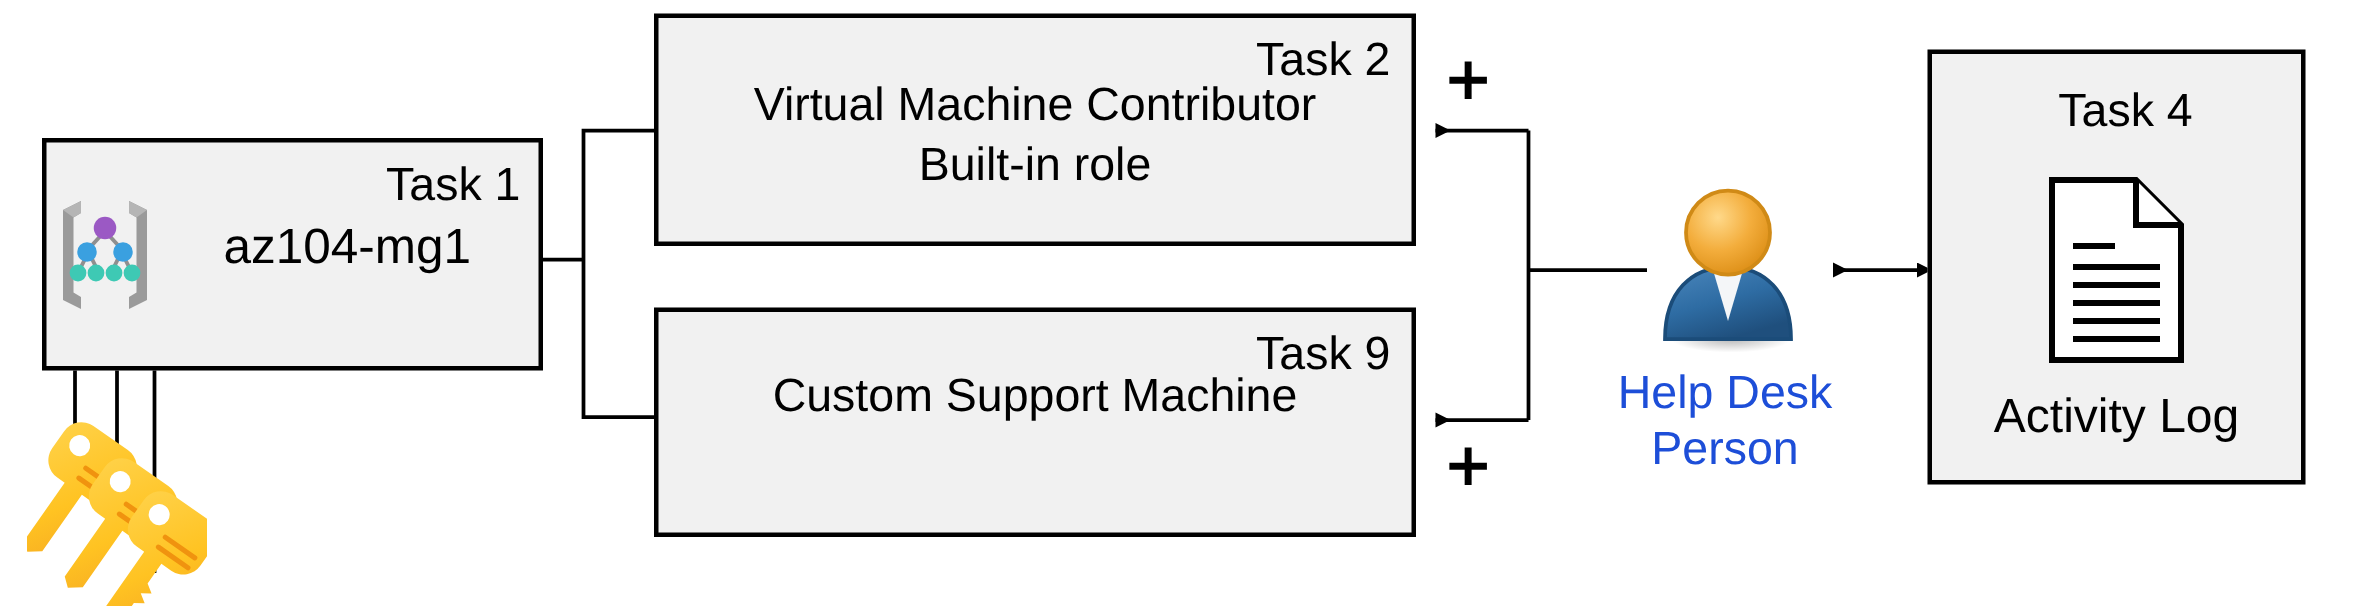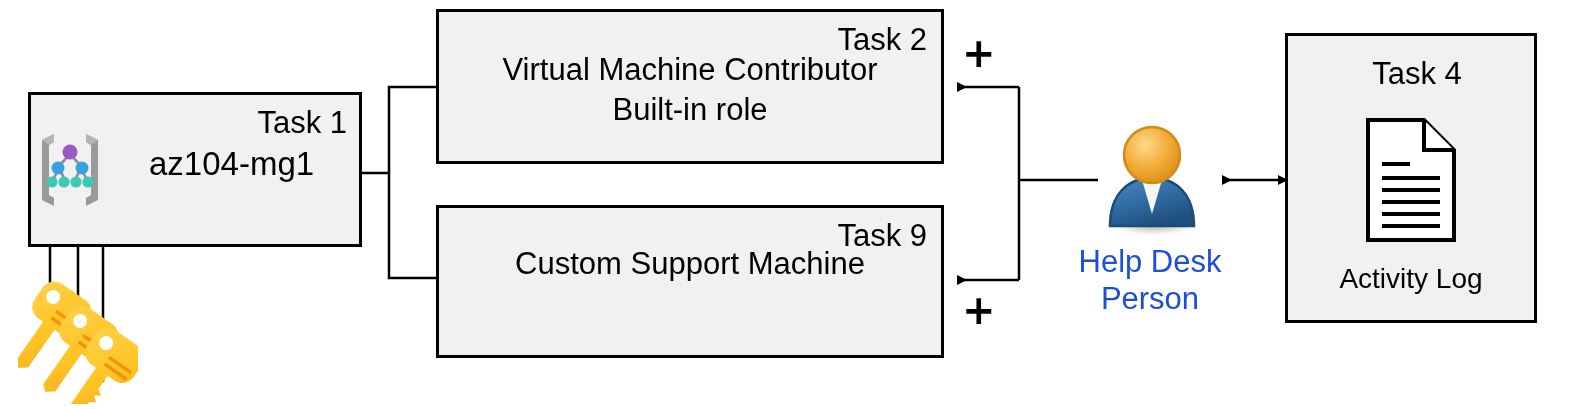--- a/index.html
+++ b/index.html
@@ -70,21 +70,21 @@
     font-size: 31px;
     color: #000;
     line-height: 1;
     padding-left: 12px;
   }
   #task4-caption {
     position: absolute;
     left: 0; right: 0;
     bottom: 27px;
     text-align: center;
-    font-size: 28px;
+    font-size: 32px;
     color: #000;
     line-height: 1;
   }
   #doc-icon {
     position: absolute;
     left: 50%;
     transform: translateX(-50%);
     top: 80px;
   }
 

